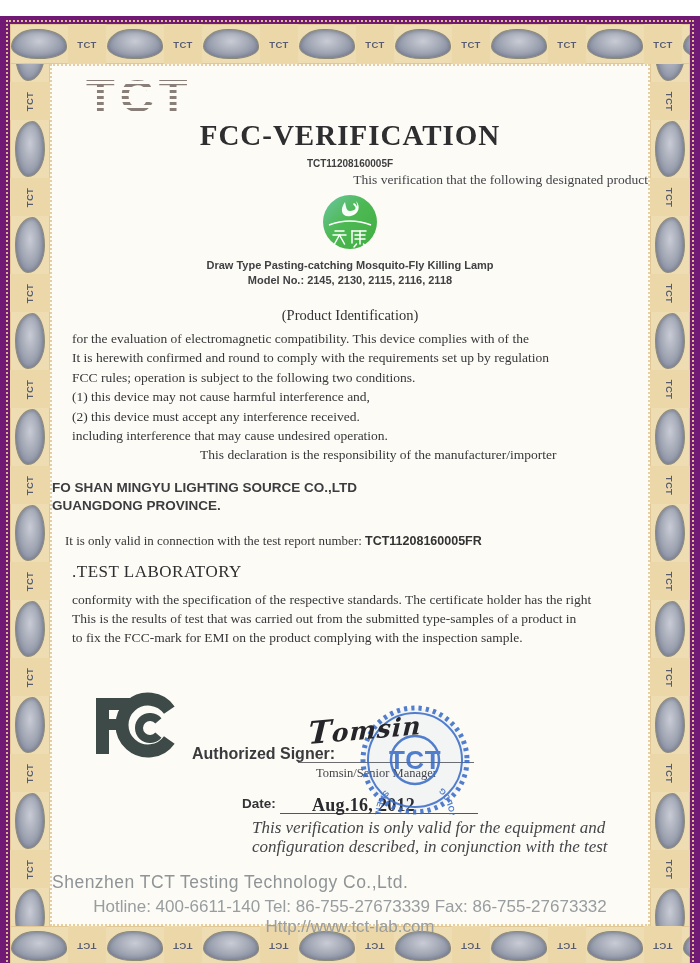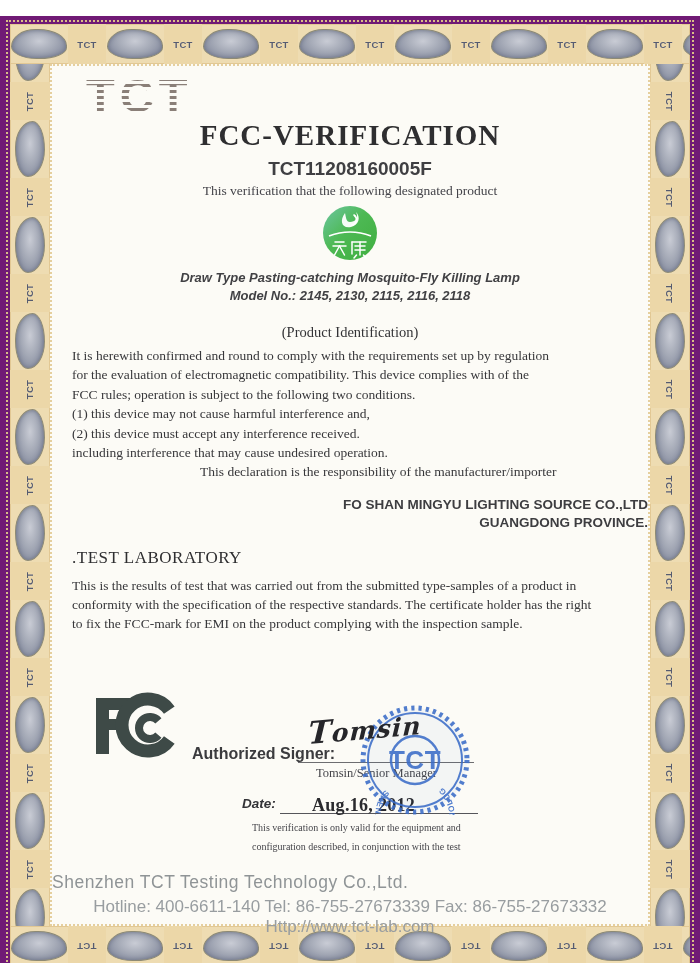--- a/index.html
+++ b/index.html
@@ -67,41 +67,41 @@
     position:absolute; inset:0;
     background: repeating-linear-gradient(180deg, rgba(252,251,246,0) 0 3px, #fcfbf6 3px 6px);
   }
 
   .doc-title {
     text-align:center; font-weight:bold; font-size:29px; letter-spacing:1px;
     color:#2e2e30; margin-top:0px; line-height:33px;
   }
   .cert-number {
     text-align:center; font-family:"Liberation Sans", sans-serif; font-weight:bold;
-    font-size:19px; color:#3f3f42; margin-top:6px;
-  }
-  .subtitle { text-align:center; font-size:13.5px; margin-top:3px; color:#44444a; }
+    font-size:10px; color:#3f3f42; margin-top:6px;
+  }
+  .subtitle { text-align:right; font-size:13.5px; margin-top:3px; color:#44444a; }
 
   .brand-logo-wrap { text-align:center; margin-top:5px; height:60px; }
 
   .product-name, .model-no {
     text-align:center; font-family:"Liberation Sans", sans-serif; font-weight:bold;
-    font-size:13px; color:#414144;font-style:italic;
+    font-size:11px; color:#414144;
   }
   .product-name { margin-top:6px; }
   .model-no { margin-top:3px; }
 
   .section-heading {
     text-align:center; font-size:14.5px; margin-top:21px; color:#333336;
   }
   .body-para { margin:5px 18px 0 20px; font-size:13.5px; line-height:19.4px; color:#37373a; }
   .body-para .indent { padding-left:128px; }
 
   .mfr-block {
-    text-align:right; font-family:"Liberation Sans", sans-serif; font-weight:bold;
+    text-align:left; font-family:"Liberation Sans", sans-serif; font-weight:bold;
     font-size:13.5px; line-height:18.6px; color:#3d3d40; margin-top:14px;
   }
   .reg-block { margin:15px 6px 0 13px; font-size:13px; line-height:19px; color:#37373a; }
   .report-number { font-family:"Liberation Sans", sans-serif; font-weight:bold; font-size:12.5px; color:#333; }
 
   .lab-heading {
     margin:11px 0 0 20px; font-weight:normal; font-size:17px; letter-spacing:0.5px; color:#2e2e30;
   }
   .lab-para { margin:9px 24px 0 20px; font-size:13.5px; line-height:18.8px; color:#37373a; }
 
@@ -118,28 +118,28 @@
     position:absolute; left:256px; top:44px; z-index:4;
     font-family:"DejaVu Serif", serif; font-style:italic; font-weight:bold;
     font-size:25px; color:#26262a; transform:rotate(-5deg) skewX(-8deg);
     letter-spacing:1px;
   }
   .signature::first-letter { font-size:31px; }
   .signer-title { position:absolute; left:264px; top:100px; font-size:12.5px; color:#45454a; z-index:2; }
   .stamp { position:absolute; left:308px; top:39px; width:110px; height:110px; z-index:3; opacity:0.88; }
   .date-label {
     position:absolute; left:190px; top:130px;
-    font-family:"Liberation Sans", sans-serif; font-weight:bold; font-size:13.5px; color:#333337; z-index:4;font-style:italic;
+    font-family:"Liberation Sans", sans-serif; font-weight:bold; font-size:13.5px; color:#333337; z-index:4;
   }
   .date-line { position:absolute; left:228px; top:147px; width:198px; border-bottom:1.5px solid #55555a; z-index:1; }
   .date-value {
     position:absolute; left:260px; top:129px; z-index:2;
     font-weight:bold; font-size:18px; color:#2a2a2e; letter-spacing:0.3px;
   }
-  .disclaimer { position:absolute; left:200px; top:152px; font-size:10px; line-height:19px; color:#45454a; }
+  .disclaimer { position:absolute; left:200px; top:152px; font-size:17px; line-height:19px; color:#45454a;font-style:italic; }
 
   
   .footer-company {
     position:absolute; left:0; right:0; top:806px; text-align:left;
     font-family:"Liberation Sans", sans-serif; font-size:17.5px; color:#8f9496; letter-spacing:0.5px;
   }
   .footer-contact {
     position:absolute; left:0; right:0; top:831px; text-align:center;
     font-family:"Liberation Sans", sans-serif; font-size:17px; color:#989da0;
   }
@@ -408,41 +408,44 @@
         </g>
       </svg>
     </div>
 
     <div class="product-name">Draw Type Pasting-catching Mosquito-Fly Killing Lamp</div>
     <div class="model-no">Model No.: 2145, 2130, 2115, 2116, 2118</div>
 
     <div class="section-heading">(Product Identification)</div>
 
     <div class="body-para">
+      <div>for the evaluation of electromagnetic compatibility. This device complies with of the</div>
       <div>It is herewith confirmed and round to comply with the requirements set up by regulation</div>
-      <div>for the evaluation of electromagnetic compatibility. This device complies with of the</div>
       <div>FCC rules; operation is subject to the following two conditions.</div>
       <div>(1)  this device may not cause harmful interference and,</div>
       <div>(2)  this device must accept any interference received.</div>
       <div>including interference that may cause undesired operation.</div>
       <div class="indent">This declaration is the responsibility of the manufacturer/importer</div>
     </div>
 
     <div class="mfr-block">
       <div>FO SHAN MINGYU LIGHTING SOURCE CO.,LTD</div>
       <div>GUANGDONG PROVINCE.</div>
     </div>
 
     <div class="reg-block">
+      <div>
+        <span>It is only valid in connection with the test report number: </span><span class="report-number">TCT11208160005FR</span>
+      </div>
     </div>
 
     <div class="lab-heading">.TEST LABORATORY</div>
     <div class="lab-para">
+      <div>conformity with the specification of the respective standards. The certificate holder has the right</div>
       <div>This is the results of test that was carried out from the submitted type-samples of a product in</div>
-      <div>conformity with the specification of the respective standards. The certificate holder has the right</div>
       <div>to fix the FCC-mark for EMI on the product complying with the inspection sample.</div>
     </div>
 
     <div class="sign-area">
 
       <svg class="fcc-mark" width="96" height="68" viewBox="0 0 96 68">
         <g fill="#3e4a47">
           <path d="M8 6 h36 v12 h-23 v9 h19 v11 h-19 v24 h-13 z"></path>
         </g>
         <g stroke="#3e4a47" fill="none">

